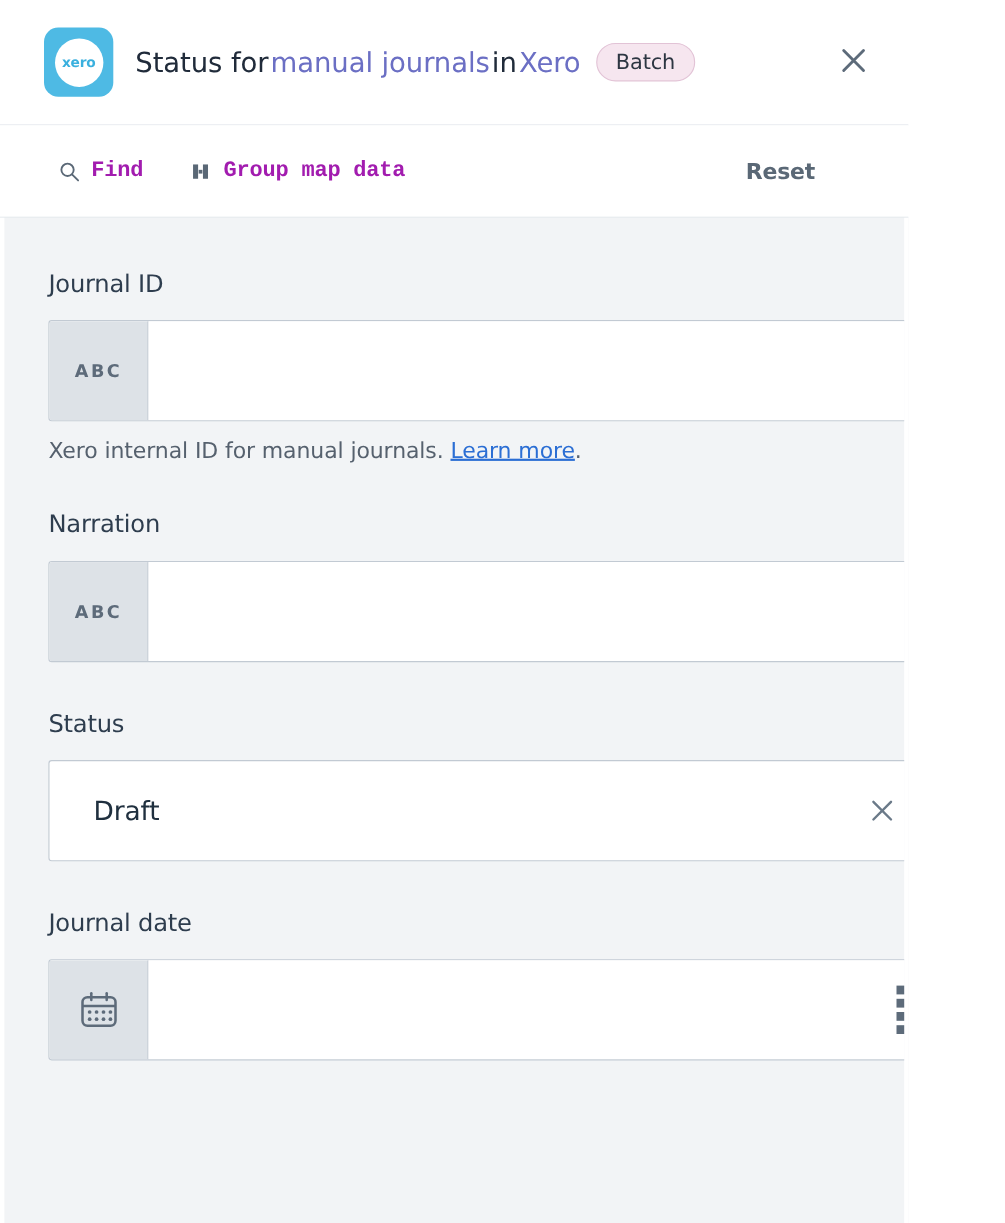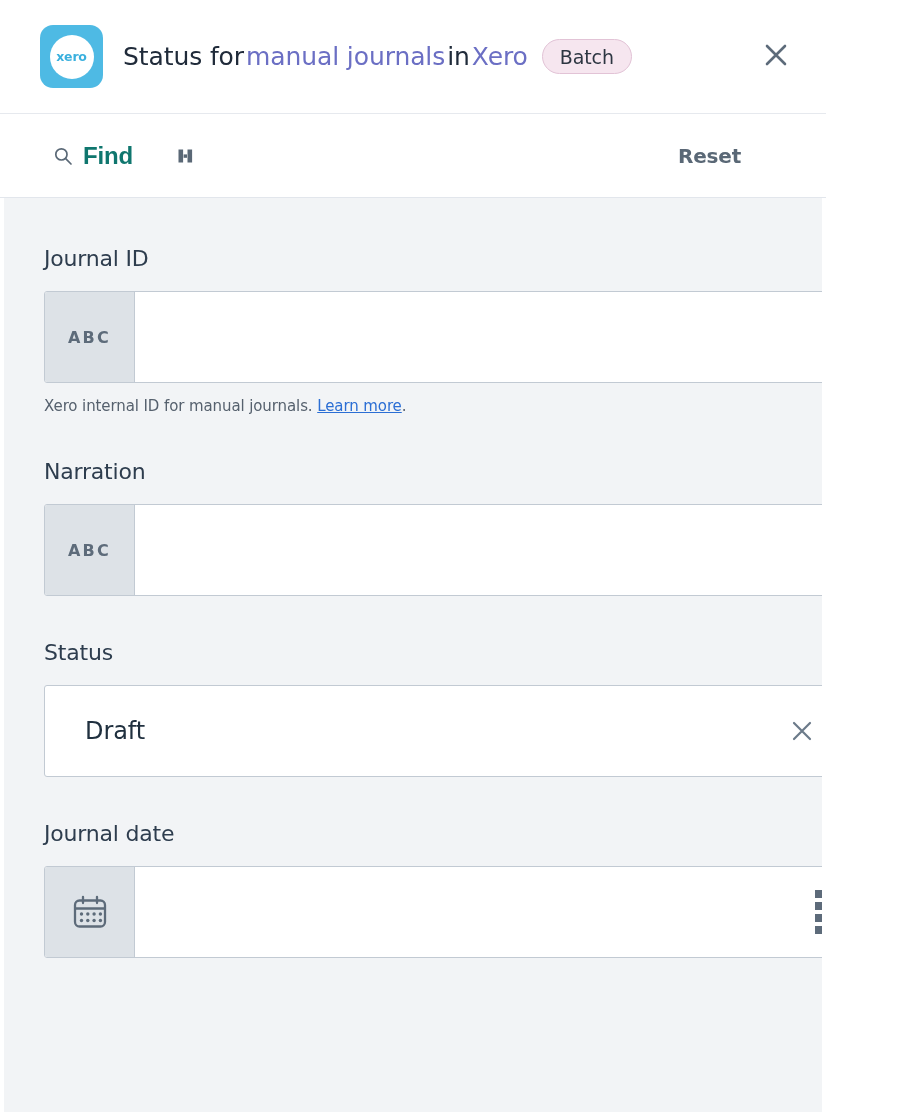--- a/index.html
+++ b/index.html
@@ -111,27 +111,27 @@
     padding: 0 40px 0 52px;
     flex: 0 0 auto;
     border-bottom: 1px solid #e2e6ec;
   }
   .tb-item {
     display: flex;
     align-items: center;
     gap: 9px;
     margin-right: 42px;
     cursor: pointer;
-    color: #0f766e;
-    font-size: 24px;
+    color: #a21caf;
+    font-size: 20px;
     font-weight: 700;
     letter-spacing: -0.2px;
     background: transparent;
     border: none;
-    font-family: Liberation Sans, sans-serif;
+    font-family: Liberation Mono, monospace;
     white-space: nowrap;
   }
   .tb-icon {
     display: inline-flex;
     align-items: center;
     justify-content: center;
     width: 22px;
     height: 22px;
     flex: 0 0 auto;
   }
@@ -219,21 +219,21 @@
   }
   .grid-btn span {
     width: 8px;
     height: 8px;
     background: #5d6b7a;
     display: block;
   }
 
   .field-hint {
     margin-top: 14px;
-    font-size: 15px;
+    font-size: 20px;
     color: #56616e;
     letter-spacing: -0.1px;
   }
   .field-hint a {
     color: #2b6ed4;
     text-decoration: underline;
   }
 
   
   .select-box {
@@ -324,20 +324,21 @@
 
 
     <button class="tb-item">
       <span class="tb-icon">
         <svg width="20" height="20" viewBox="0 0 20 20">
           <rect x="2.5" y="3.5" width="4.6" height="13" fill="#5a6876"></rect>
           <rect x="11.5" y="3.5" width="4.6" height="13" fill="#5a6876"></rect>
           <rect x="7.6" y="8.4" width="3.4" height="3.4" fill="#5a6876"></rect>
         </svg>
       </span>
+      <span>Group map data</span>
     </button>
 
     <div class="tb-spacer"></div>
 
     <button class="tb-reset">Reset</button>
   </div>
 
   <div class="body">
 
     <div class="field-block">

